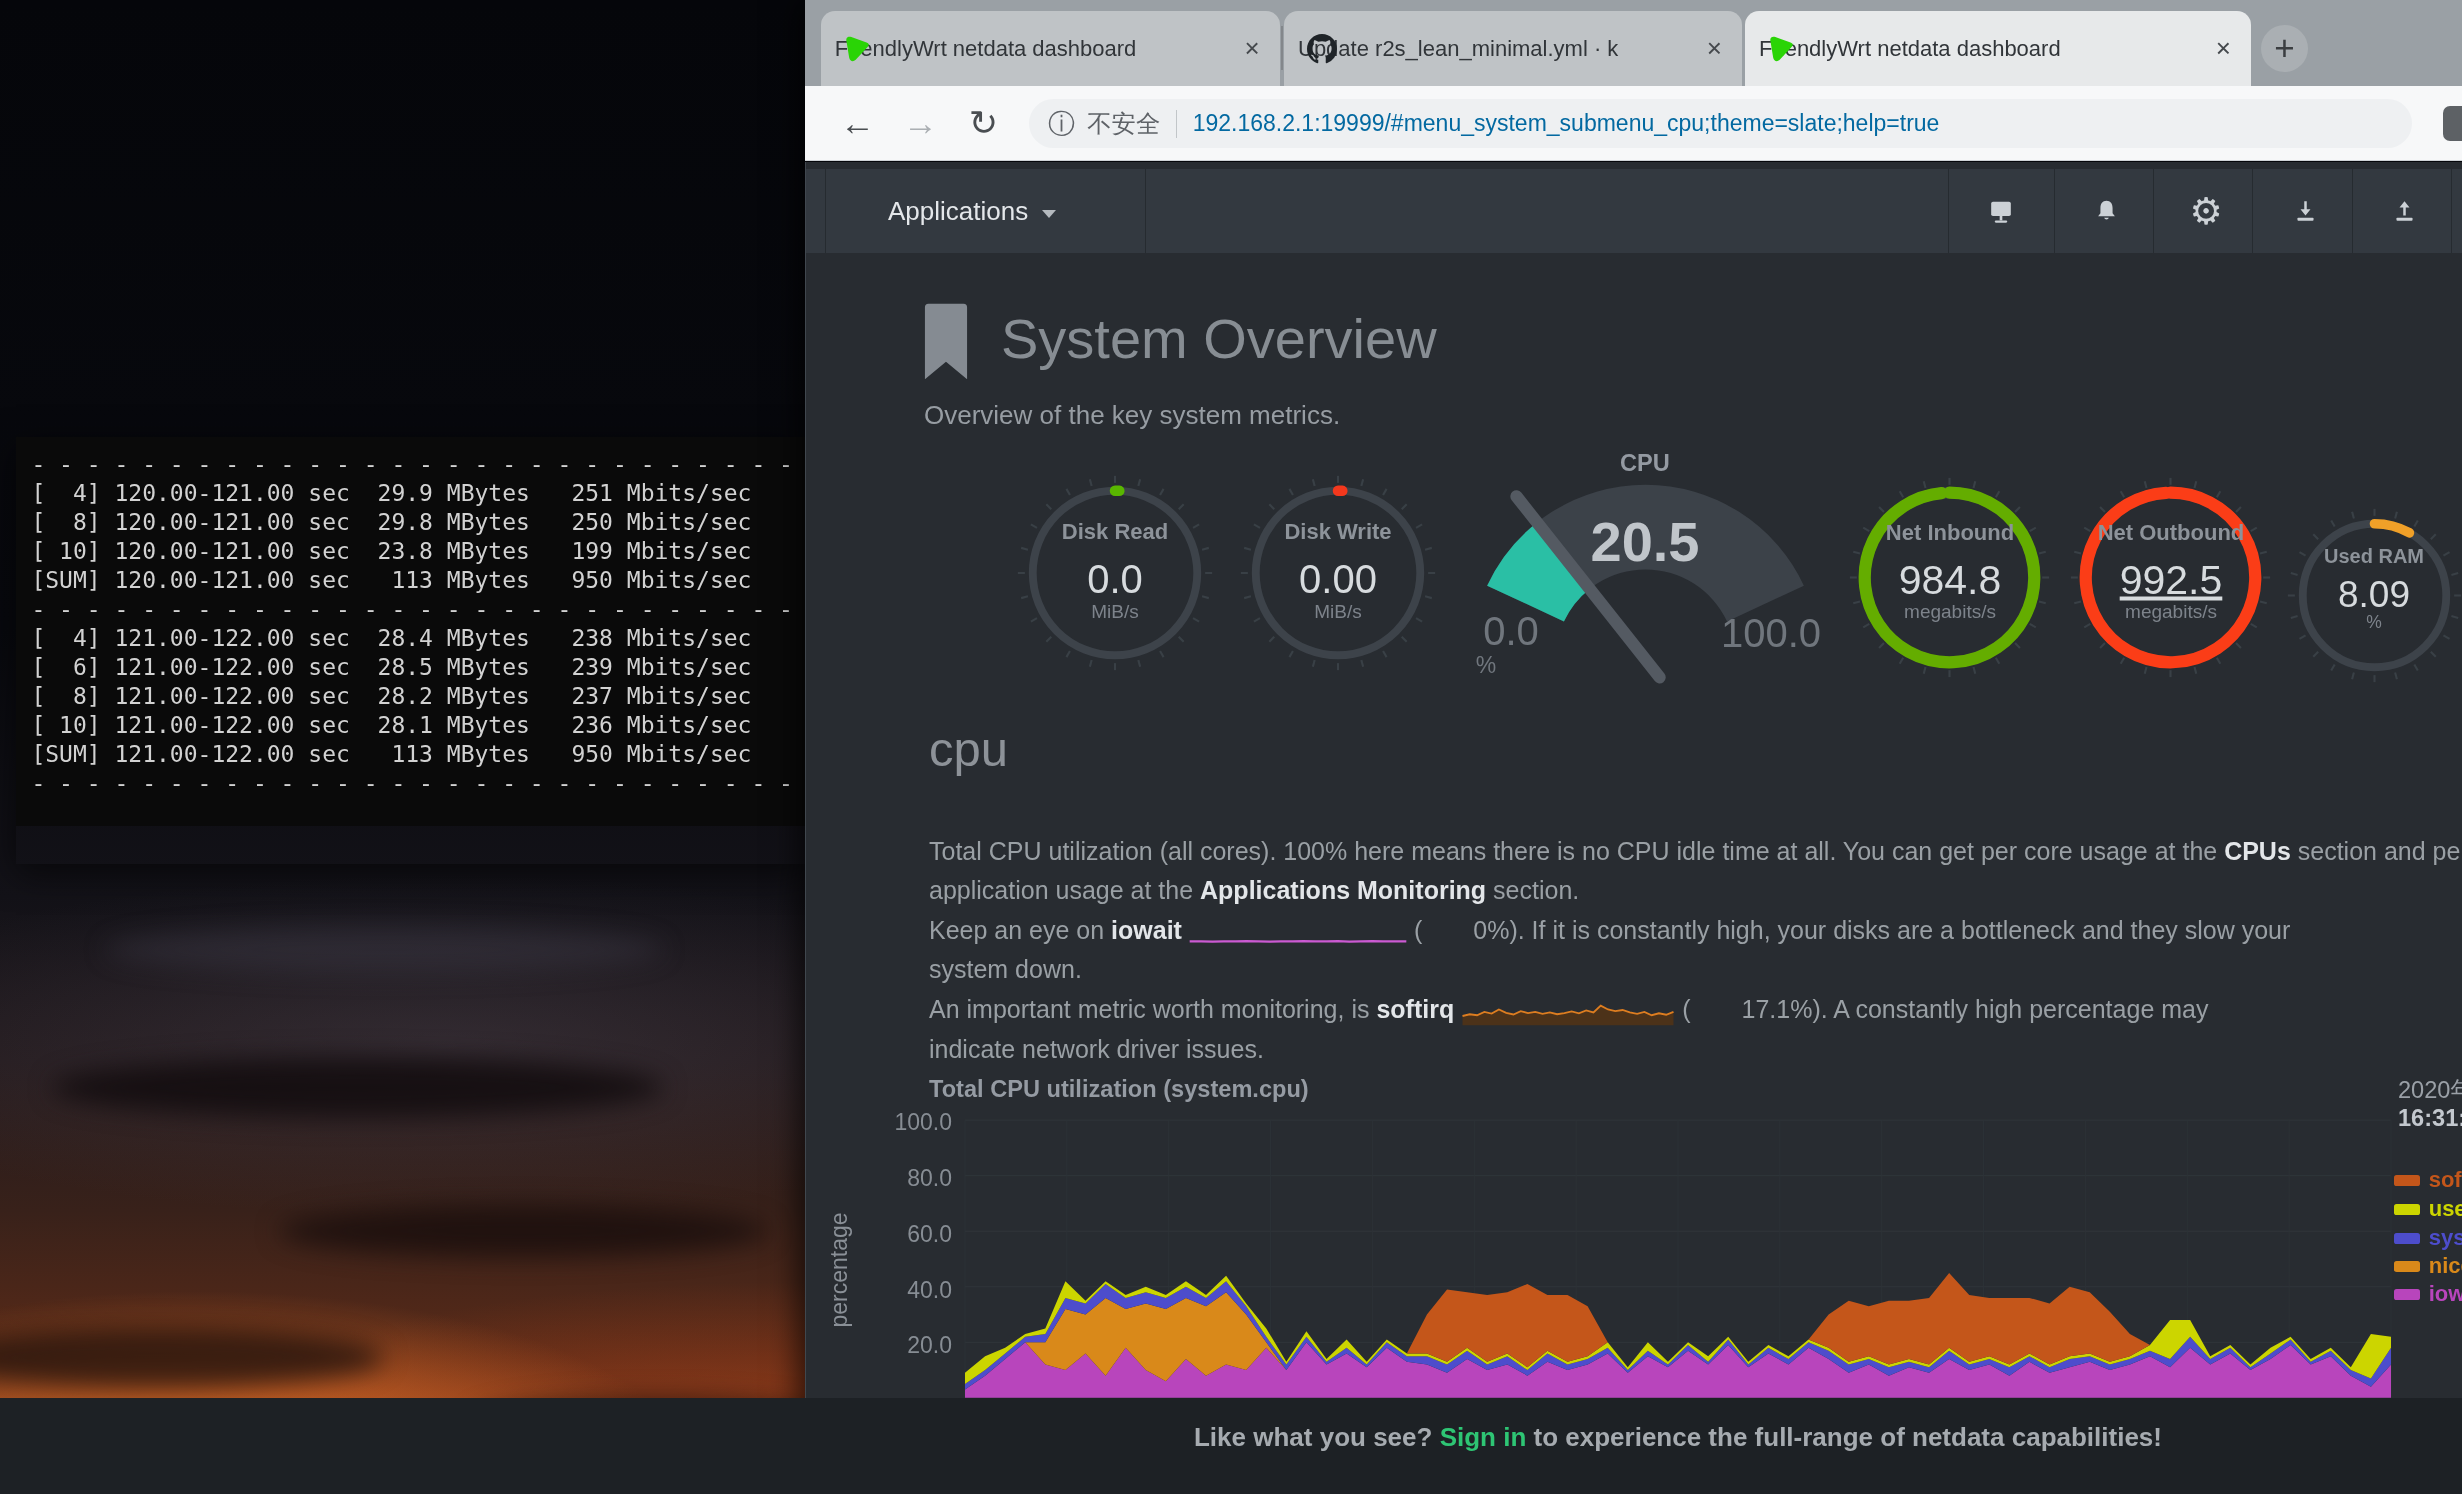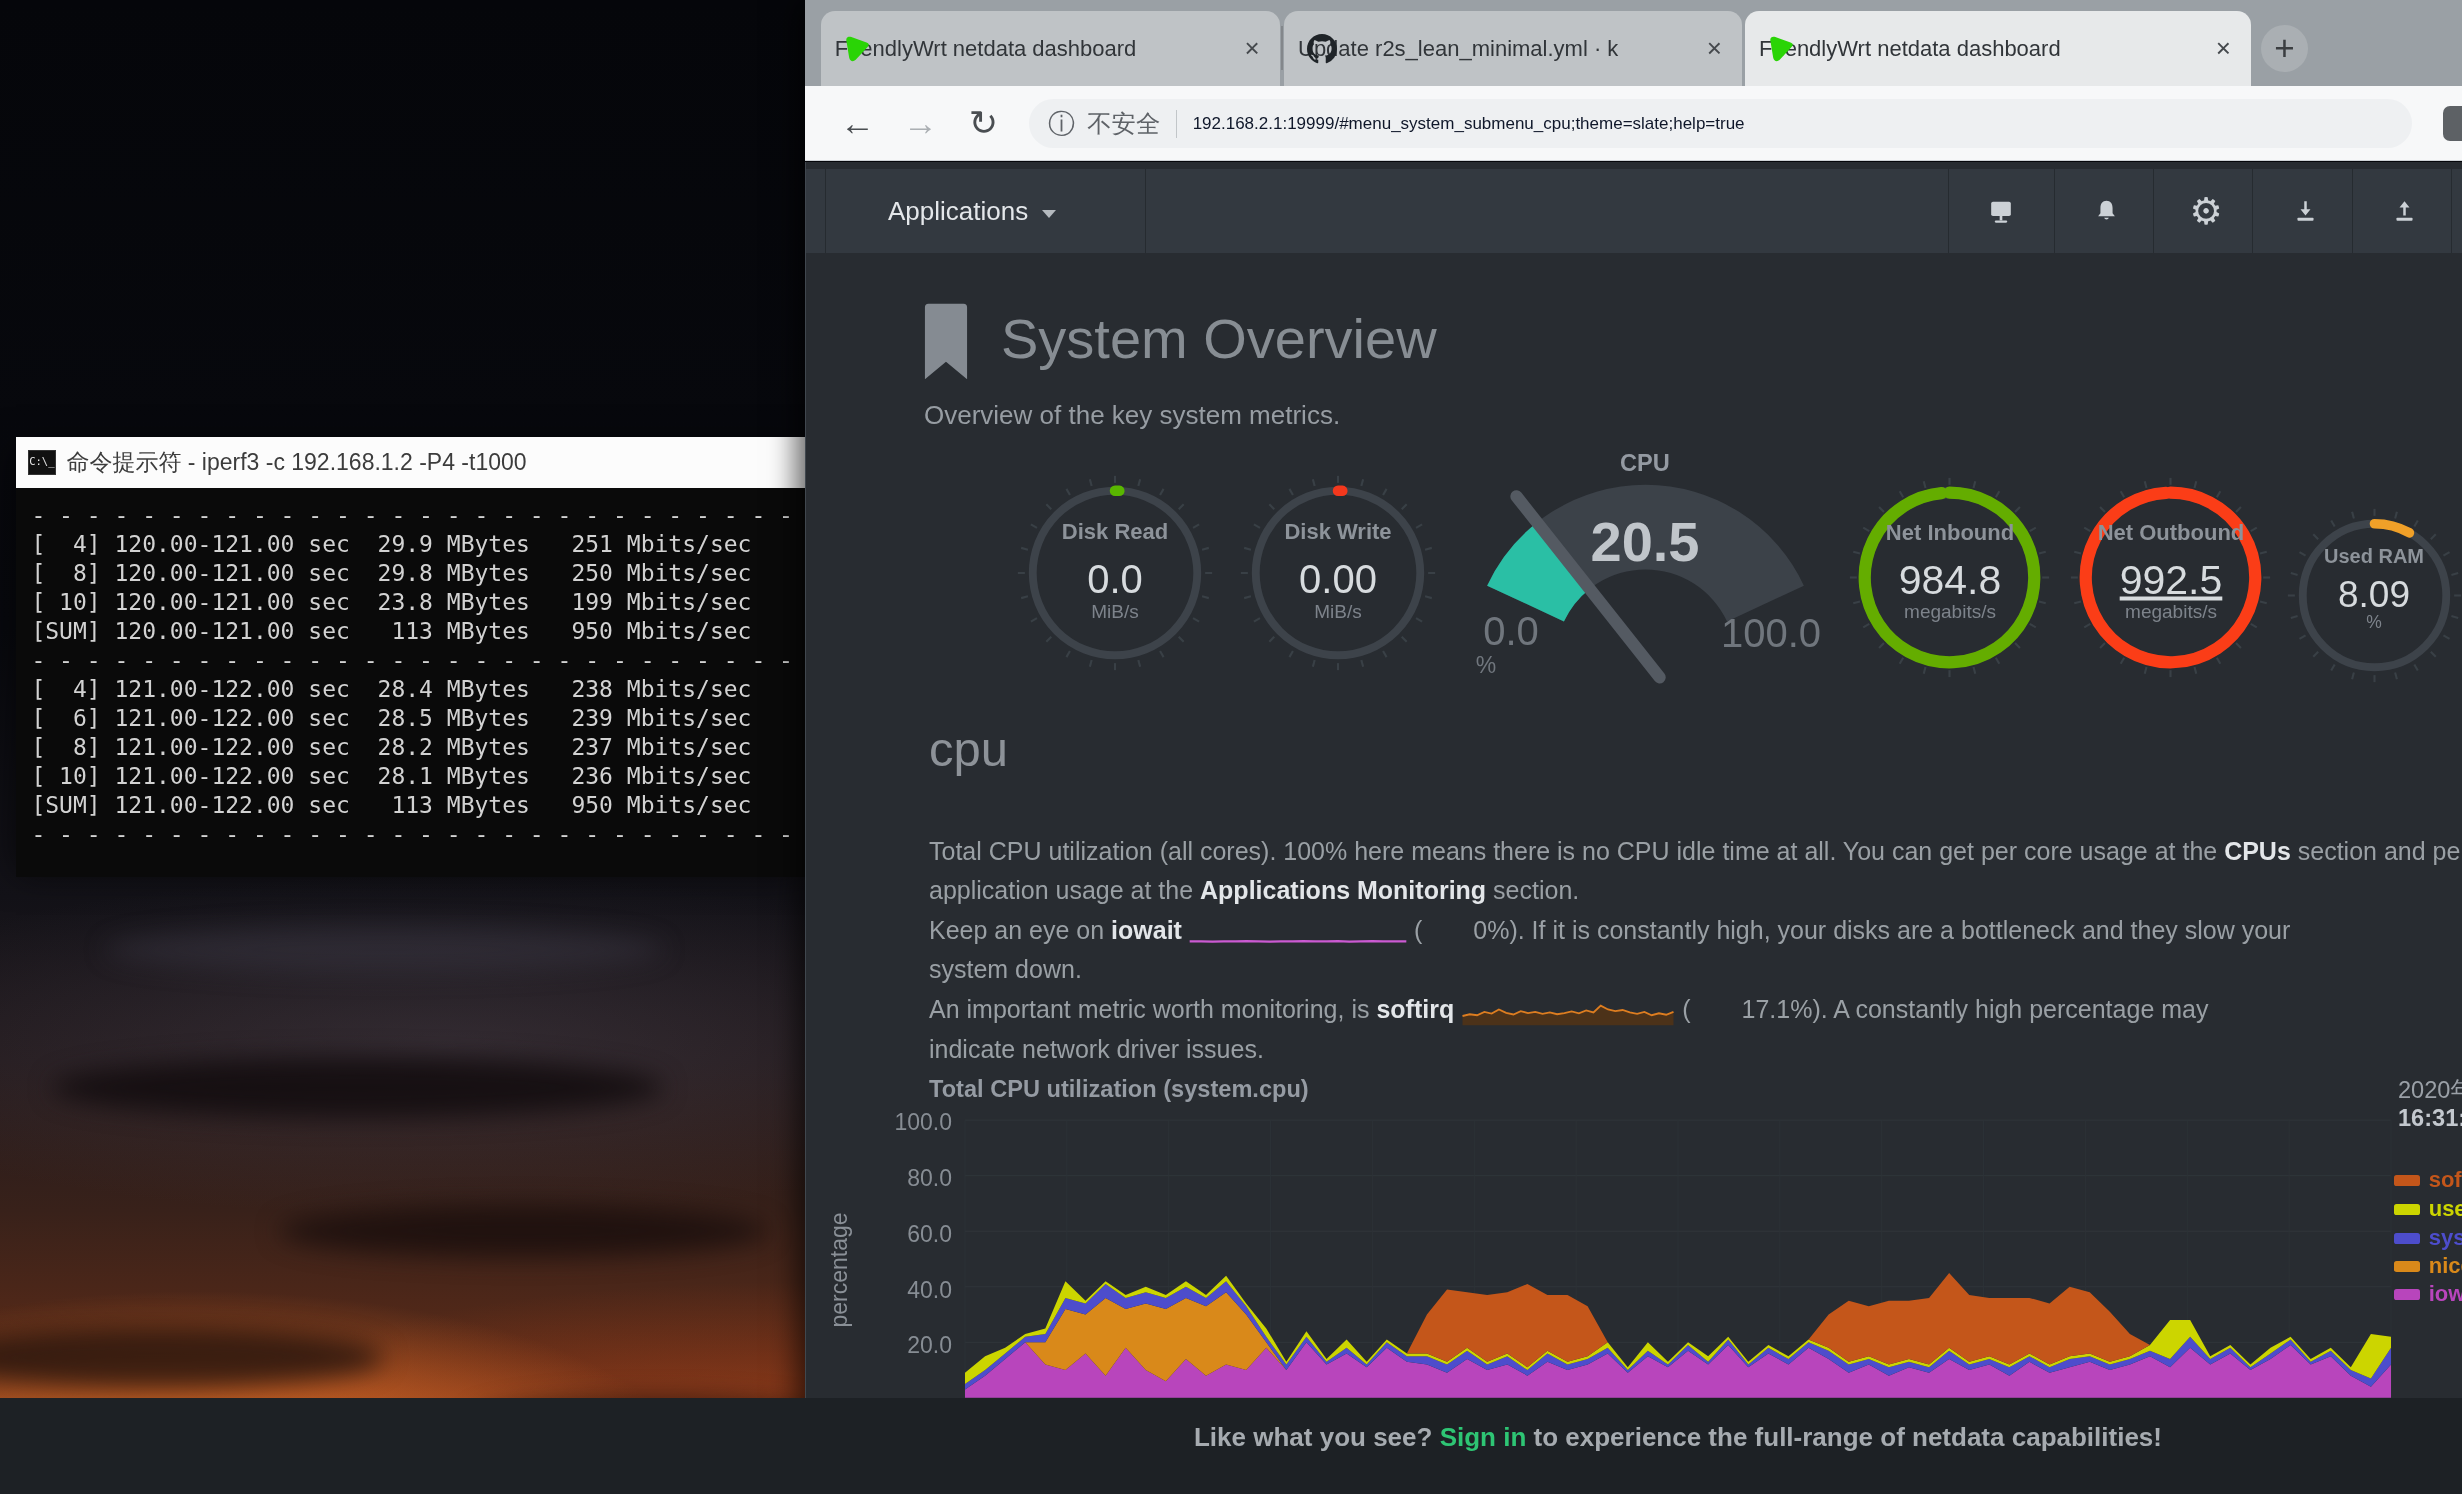--- a/index.html
+++ b/index.html
@@ -34,21 +34,21 @@
   .tabdivider{position:absolute;top:26px;width:1.7px;height:44px;background:#83878b;}
   .newtab{position:absolute;top:25px;width:47px;height:47px;border-radius:50%;background:#aaafb3;
     color:#3b3e41;font-size:35px;line-height:45px;text-align:center;}
   .toolbar{position:absolute;left:0;top:86px;width:100%;height:75px;background:#f7f8f9;border-bottom:0.9px solid #cfd3d6;box-sizing:border-box;}
   .navbtn{position:absolute;top:0;height:75px;line-height:73px;font-size:35px;color:#4a4e52;width:49px;text-align:center;}
   .navbtn.disabled{color:#abafb3;}
   .omnibox{position:absolute;left:224px;top:13px;width:1383px;height:49px;border-radius:24.4px;background:#eef0f2;display:flex;align-items:center;}
   .omni-info{font-size:27px;color:#5f6368;margin-left:19px;}
   .omni-sec{font-size:24.4px;color:#5f6368;margin-left:12.2px;white-space:nowrap;}
   .omni-div{width:0.9px;height:28px;background:#c2c6c9;margin:0 15.7px 0 15.7px;}
-  .omni-url{font-size:17px;color:#0f172a;white-space:nowrap;overflow:hidden;text-align:right;}
+  .omni-url{font-size:23px;color:#0369a1;white-space:nowrap;overflow:hidden;text-align:right;}
   .toolbar-sliver{position:absolute;right:0;top:20px;width:19px;height:35px;border-radius:7px 0 0 7px;background:#5d6165;}
   
   .page{position:absolute;left:0;top:162px;width:1657px;height:1332px;background:#282c31;border-left:0.9px solid #40474e;box-sizing:border-box;overflow:hidden;}
   .ndbar{position:absolute;left:0;top:7px;width:100%;height:84px;background:#333940;}
   .ndbar .vdiv{position:absolute;top:0;width:0.9px;height:84px;background:#262b30;}
   .brand{position:absolute;left:82px;top:0;height:84px;display:flex;align-items:center;}
   .brand .btxt{font-size:26px;color:#e4e7ea;}
   .brand .caret{width:0;height:0;border-left:7px solid transparent;border-right:7px solid transparent;border-top:8.7px solid #b4b9be;margin-left:14px;margin-top:5.2px;}
   .ndicon{position:absolute;top:0;height:84px;width:100px;display:flex;align-items:center;justify-content:center;color:#ccd1d6;}
   .abs{position:absolute;}
@@ -76,24 +76,20 @@
 
 <div class="screen">
 
   <div class="cloud" style="left:52px;top:1057px;width:611px;height:61px;background:rgba(18,12,14,.85);"></div>
   <div class="cloud" style="left:279px;top:1205px;width:489px;height:52px;background:rgba(25,14,13,.8);"></div>
   <div class="cloud" style="left:-70px;top:1327px;width:454px;height:61px;background:rgba(30,16,12,.75);"></div>
   <div class="cloud" style="left:472px;top:1397px;width:367px;height:49px;background:rgba(40,18,12,.7);"></div>
   <div class="cloud" style="left:105px;top:926px;width:559px;height:47px;background:rgba(70,66,80,.35);"></div>
 
   <div class="term">
-    <div class="term-title">
-      <div class="cmdico">C:\_</div>
-      <div class="ttxt">命令提示符 - iperf3  -c 192.168.1.2 -P4 -t1000</div>
-    </div>
     <div class="term-body">
       <div class="tl">- - - - - - - - - - - - - - - - - - - - - - - - - - - - - - - - - - - - - - - - - - - - -</div>
       <div class="tl">[  4] 120.00-121.00 sec  29.9 MBytes   251 Mbits/sec</div>
       <div class="tl">[  8] 120.00-121.00 sec  29.8 MBytes   250 Mbits/sec</div>
       <div class="tl">[ 10] 120.00-121.00 sec  23.8 MBytes   199 Mbits/sec</div>
       <div class="tl">[SUM] 120.00-121.00 sec   113 MBytes   950 Mbits/sec</div>
       <div class="tl">- - - - - - - - - - - - - - - - - - - - - - - - - - - - - - - - - - - - - - - - - - - - -</div>
       <div class="tl">[  4] 121.00-122.00 sec  28.4 MBytes   238 Mbits/sec</div>
       <div class="tl">[  6] 121.00-122.00 sec  28.5 MBytes   239 Mbits/sec</div>
       <div class="tl">[  8] 121.00-122.00 sec  28.2 MBytes   237 Mbits/sec</div>

